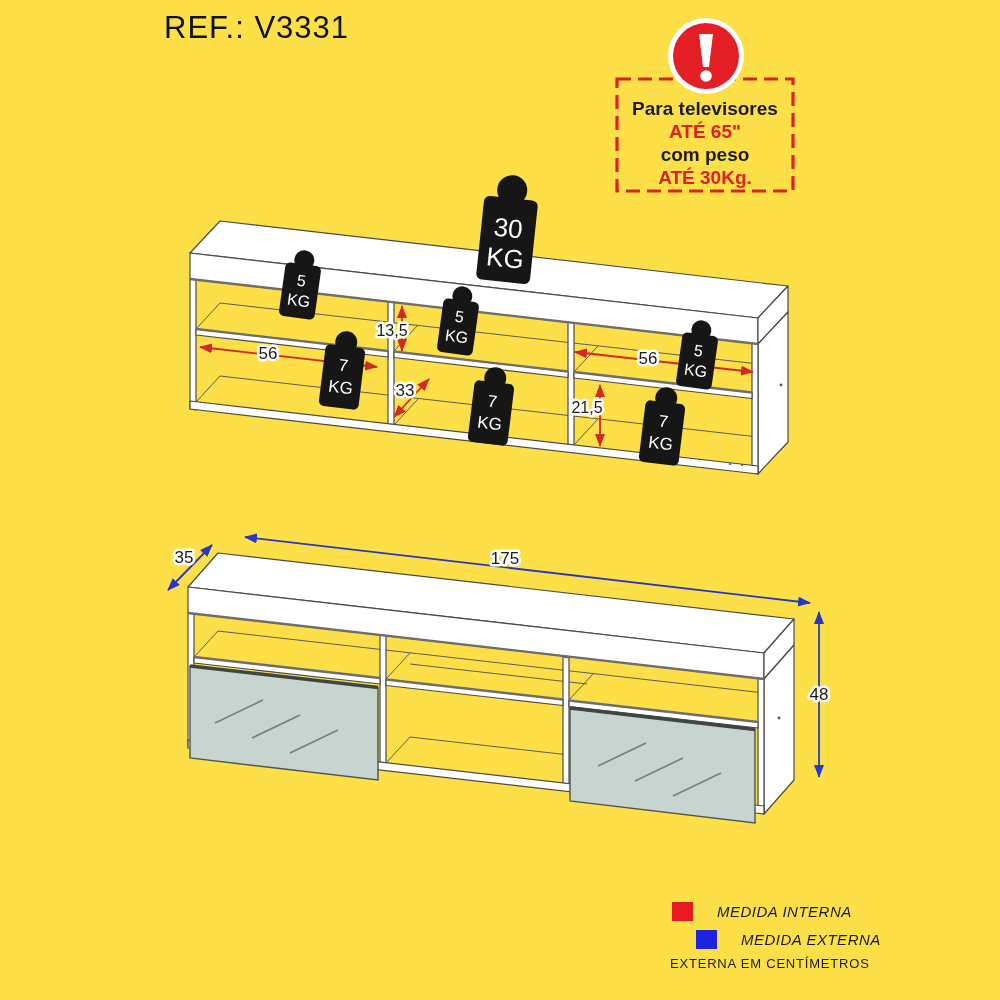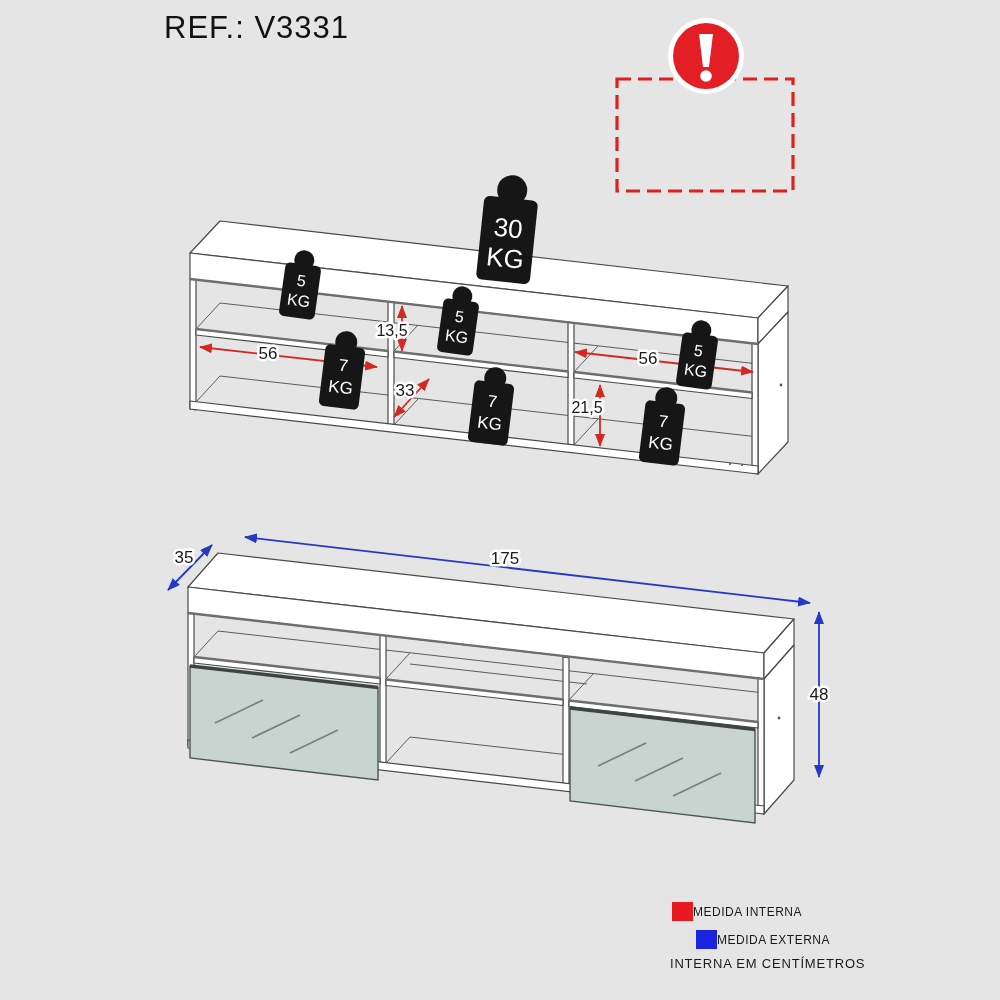--- a/index.html
+++ b/index.html
@@ -1,16 +1,16 @@
 <!DOCTYPE html>
 <html><head>
 <meta charset="utf-8">
 <style>
   html,body{margin:0;padding:0;background:#ffffff;}
-  #stage{position:relative;width:1000px;height:1000px;background:#e5e5e5;overflow:hidden;
+  #stage{position:relative;width:1000px;height:1000px;background:#fde047;overflow:hidden;
          font-family:"Liberation Sans",sans-serif;}
   
   #title{position:absolute;left:164px;top:10px;font-size:31px;color:#111;letter-spacing:1px;}
   
   #warnbox{position:absolute;left:615px;top:77px;width:180px;height:116px;}
   #warnbox svg.border{position:absolute;left:0;top:0;}
   #warntext{position:absolute;left:0;top:20px;width:180px;text-align:center;
             font-size:19px;font-weight:bold;line-height:23px;}
   .wline-black{color:#1c1c1c;}
   .wline-red{color:#e0201f;}
@@ -19,34 +19,40 @@
   
   #topdraw{position:absolute;left:170px;top:165px;}
   #botdraw{position:absolute;left:160px;top:518px;}
   .dim{font-family:"Liberation Sans",sans-serif;font-size:17px;fill:#1b1b1b;
        paint-order:stroke;stroke:#ffffff;stroke-width:5px;stroke-linejoin:round;text-anchor:middle;}
   .dimsm{font-size:16px;}
   .wt{font-family:"Liberation Sans",sans-serif;fill:#ffffff;text-anchor:middle;}
   
   .legrow{position:absolute;display:flex;align-items:center;}
   .legsq{width:21px;height:19px;display:inline-block;}
-  .leglabel{margin-left:0;font-size:12px;color:#1a1a1a;letter-spacing:0.5px;}
+  .leglabel{margin-left:24px;font-size:15px;color:#1a1a1a;letter-spacing:0.5px;font-style:italic;}
   #legnote{position:absolute;left:670px;top:956px;font-size:13px;color:#1a1a1a;letter-spacing:0.8px;}
 </style>
 </head>
 <body>
 
 <div id="stage">
 
   <div id="title">REF.: V3331</div>
 
   <div id="warnbox">
     <svg class="border" width="180" height="116">
       <rect x="2" y="2" width="176" height="112" fill="none" stroke="#e0201f" stroke-width="3.2" stroke-dasharray="14,7"></rect>
     </svg>
+    <div id="warntext">
+      <div class="wline-black">Para televisores</div>
+      <div class="wline-red">ATÉ 65"</div>
+      <div class="wline-black">com peso</div>
+      <div class="wline-red">ATÉ 30Kg.</div>
+    </div>
   </div>
   <div id="warnicon">
     <svg width="66" height="66">
       <path d="M26,11 L40,11 L36,44 L30,44 Z" fill="#ffffff"></path>
       <circle cx="33" cy="53" r="5.8" fill="#ffffff"></circle>
     </svg>
   </div>
 
   <svg id="topdraw" width="660" height="335" viewBox="0 0 660 335">
     <defs>
@@ -192,15 +198,15 @@
   </svg>
 
   <div class="legrow" style="left:672px;top:902px;">
     <span class="legsq" style="background:#e8191f;"></span>
     <span class="leglabel">MEDIDA INTERNA</span>
   </div>
   <div class="legrow" style="left:696px;top:930px;">
     <span class="legsq" style="background:#1d24e0;"></span>
     <span class="leglabel">MEDIDA EXTERNA</span>
   </div>
-  <div id="legnote">INTERNA EM CENTÍMETROS</div>
+  <div id="legnote">EXTERNA EM CENTÍMETROS</div>
 
 </div>
 
 </body></html>

